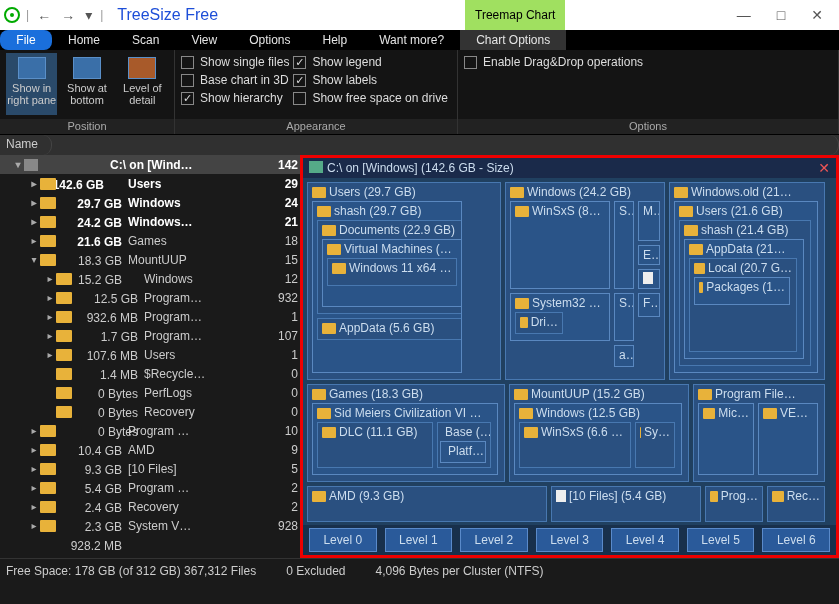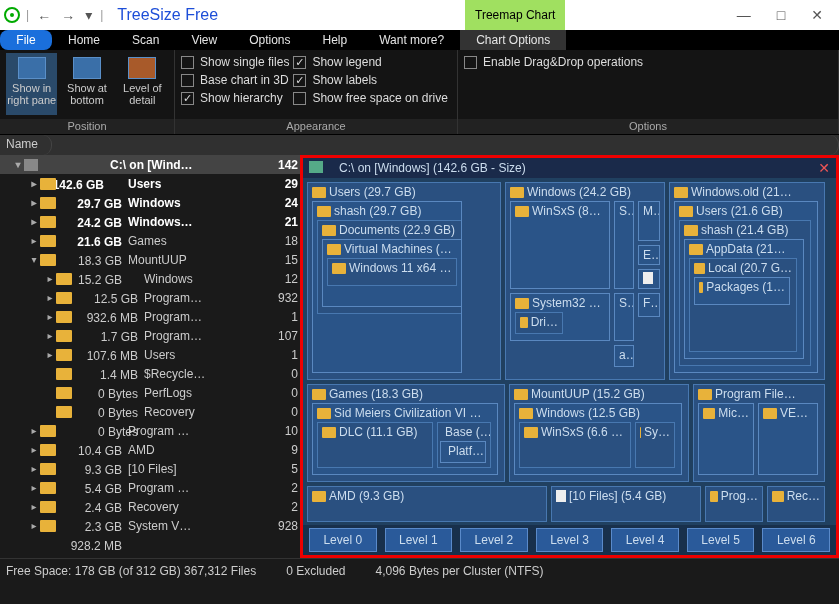--- a/index.html
+++ b/index.html
@@ -49,21 +49,21 @@
   .row .size { width: 68px; text-align: right; padding-right: 6px; margin-top: 40px;}
   .row .nm { flex: 1; overflow: hidden; text-overflow: ellipsis;}
   .row .ext { width: 28px; text-align: right; padding-right: 2px;}
   .row.sel { background: #444; }
   .row.bold { font-weight: bold; color:#fff;}
   .row .dicon { width:14px;height:12px;background:#888;margin-right:4px;display:inline-block;}
 
   
   .mapwrap { flex: 1; border: 3px solid #e00; position: relative; background: #1a3a5a; display:flex;flex-direction:column;}
   .maphdr { height: 20px; background: #1a2a4a; color: #cde; display: flex; align-items: center; padding: 0 6px; font-size: 12px; justify-content: space-between;}
-  .maphdr .mh-left { display:flex;gap:16px;}
+  .maphdr .mh-left { display:flex;gap:4px;}
   .maphdr .x { color: #e55; font-size: 14px; }
   .mapbody { flex:1; position: relative; padding: 4px; background:#204060;}
   .block { position: absolute; background: #2a5080; border: 1px solid #4878b0; padding: 2px 4px; font-size: 12px; color: #cde; overflow: hidden; }
   .block.inner { background: #2a5488; border-color:#5a88c0;}
   .block .lbl { display:flex;align-items:center;gap:3px; white-space:nowrap;}
   .block .fic { width: 14px; height: 11px; background: #e8b23a; display:inline-block; border-radius:1px;}
   .block .fil { width: 10px; height: 12px; background: #eee; display:inline-block;}
   .levels { height: 30px; display: flex; gap: 8px; padding: 3px 6px; background: #18304c;}
   .lvlbtn { flex: 1; background: #2a5a9a; border: 1px solid #5a8aca; color: #cde; display: flex; align-items:center; justify-content:center; font-size:12px;}
 
@@ -352,20 +352,26 @@
                     <span>Windows 11 x64 …</span>
                   </div>
                 </div>
             </div>
             <div class="block inner" style="left:150px;top:18px;width:18px;height:68px">
                 <div class="lbl">
                   <span class="fic"></span>
                 </div>
               </div>
           </div>
+          <div class="block" style="left:4px;top:116px;width:148px;height:22px">
+              <div class="lbl">
+                <span class="fic"></span>
+                <span>AppData (5.6 GB)</span>
+              </div>
+            </div>
           <div class="block" style="left:156px;top:116px;width:18px;height:22px">
               <div class="lbl">
                 <span>P…</span>
               </div>
             </div>
         </div>
       </div>
 
       <div class="block" style="left:202px;top:4px;width:160px;height:198px">
           <div class="lbl">

